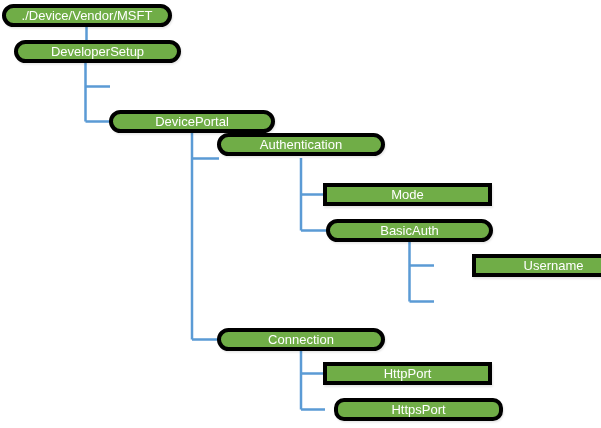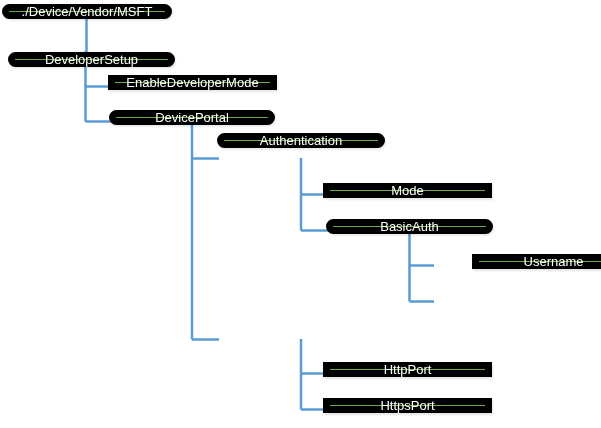--- a/index.html
+++ b/index.html
@@ -17,48 +17,48 @@
   }
   #connectors {
     position: absolute;
     left: 0;
     top: 0;
     z-index: 0;
   }
   .node {
     position: absolute;
     box-sizing: border-box;
-    height: 15px;
+    height: 23px;
     background: var(--node-fill, #70AD47);
     color: var(--node-text, #ffffff);
-    border: 7px solid #000000;
+    border: 4px solid #000000;
     box-shadow: 1px 1.5px 2px rgba(0,0,0,0.10);
     display: flex;
     align-items: center;
     justify-content: center;
     font-size: 13px;
     line-height: 1;
     white-space: nowrap;
     z-index: 1;
   }
   .pill { border-radius: 11.5px; }
   .rect { border-radius: 0; }
 
   #n-root               { left: 2px;   top: 4px;   width: 170px; }
-  #n-developersetup     { left: 8px;   top: 40px;  width: 167px; margin-top: 12px; }
+  #n-developersetup     { left: 14px;   top: 40px;  width: 167px; }
   #n-enabledevelopermode{ left: 108px; top: 75px;  width: 169px; }
   #n-deviceportal       { left: 109px; top: 110px; width: 166px; }
   #n-authentication     { left: 217px; top: 133px; width: 168px; }
   #n-mode               { left: 323px; top: 183px; width: 169px; }
   #n-basicauth          { left: 326px; top: 219px; width: 167px; }
   #n-username           { left: 432px; top: 254px; width: 163px; margin-left: 40px; }
   #n-password           { left: 432px; top: 290px; width: 163px; }
   #n-connection         { left: 217px; top: 328px; width: 168px; }
   #n-httpport           { left: 323px; top: 362px; width: 169px; }
-  #n-httpsport          { left: 323px; top: 398px; width: 169px; }
+  #n-httpsport          { left: 334px; top: 398px; width: 169px; border-radius: 10px; }
 </style>
 </head>
 <body>
 
 <div id="canvas">
 
   <svg id="connectors" width="601" height="428" viewBox="0 0 601 428">
     <g fill="none" stroke="#5B9BD5" stroke-width="2.5">
       <path d="M86.5,15 V52"></path>
       <path d="M85.5,51 V121.5 M85.5,86.5 H110 M85.5,121.5 H111"></path>
@@ -66,31 +66,31 @@
       <path d="M301,158 V230.5 M301,194.5 H325 M301,230.5 H328"></path>
       <path d="M409.5,230 V301.5 M409.5,265.5 H434 M409.5,301.5 H434"></path>
       <path d="M301,339 V409.5 M301,373.5 H325 M301,409.5 H325"></path>
     </g>
   </svg>
 
   <div class="node pill" id="n-root">./Device/Vendor/MSFT</div>
 
   <div class="node pill" id="n-developersetup">DeveloperSetup</div>
 
-  <div class="node rect" id="n-enabledevelopermode">EnableDeveloperMode</div>
 
   <div class="node pill" id="n-deviceportal">DevicePortal</div>
 
   <div class="node pill" id="n-authentication">Authentication</div>
 
   <div class="node rect" id="n-mode">Mode</div>
 
   <div class="node pill" id="n-basicauth">BasicAuth</div>
 
   <div class="node rect" id="n-username">Username</div>
 
 
+  <div class="node pill" id="n-connection">Connection</div>
 
   <div class="node rect" id="n-httpport">HttpPort</div>
 
   <div class="node rect" id="n-httpsport">HttpsPort</div>
 
 </div>
 
 </body></html>

